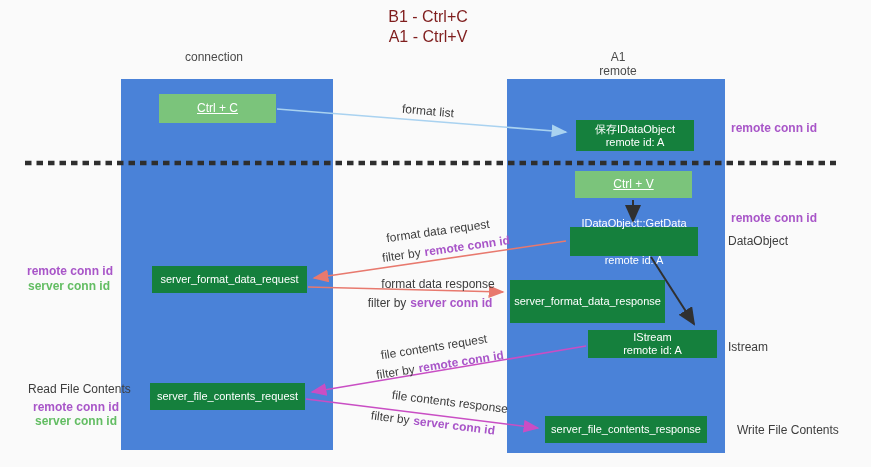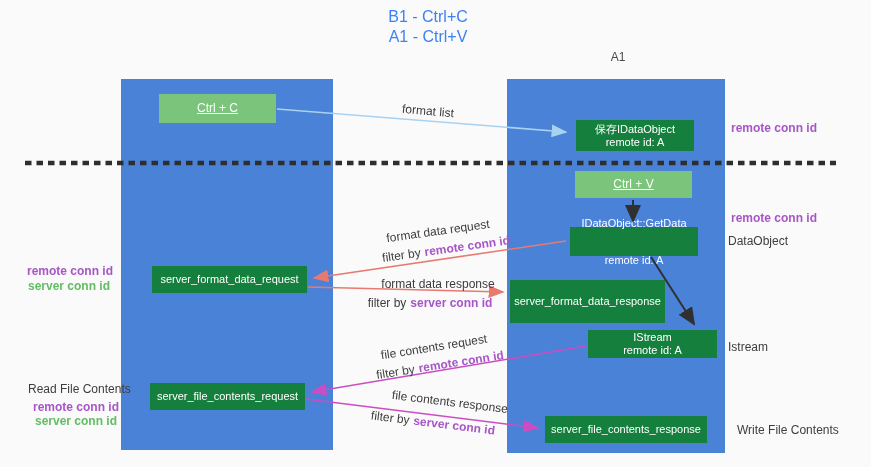--- a/index.html
+++ b/index.html
@@ -3,21 +3,21 @@
 <meta charset="utf-8">
 <style>
   html,body{margin:0;padding:0;}
   body{
     width:871px;height:467px;position:relative;overflow:hidden;
     background:#fafafa;
     font-family:"Liberation Sans","DejaVu Sans",sans-serif;
   }
   .title{
     position:absolute;left:328px;top:7px;width:200px;text-align:center;
-    font-size:16px;line-height:20px;color:#3b82f6;
+    font-size:16px;line-height:20px;color:#7f1d1d;
   }
   .col-header{
     position:absolute;width:130px;text-align:center;
     font-size:12px;line-height:14px;color:#4a4a4a;
   }
   .col{
     position:absolute;background:#4a82d8;
   }
   .box{
     position:absolute;display:flex;flex-direction:column;align-items:center;justify-content:center;
@@ -38,23 +38,25 @@
 </style>
 </head>
 <body>
 
 <div class="title">
   <div>B1 - Ctrl+C</div>
   <div>A1 - Ctrl+V</div>
 </div>
 
 <div class="col-header" style="left:149px;top:50px;">
+  <div>connection</div>
 </div>
 <div class="col-header" style="left:553px;top:50px;">
   <div>A1</div>
+  <div>remote</div>
 </div>
 
 <div class="col" style="left:121px;top:79px;width:212px;height:371px;"></div>
 <div class="col" style="left:507px;top:79px;width:218px;height:374px;"></div>
 
 <div class="box green big" style="left:159px;top:94px;width:117px;height:29px;">
   <div>Ctrl + C</div>
 </div>
 
 <div class="box orange" style="left:576px;top:120px;width:118px;height:31px;">

